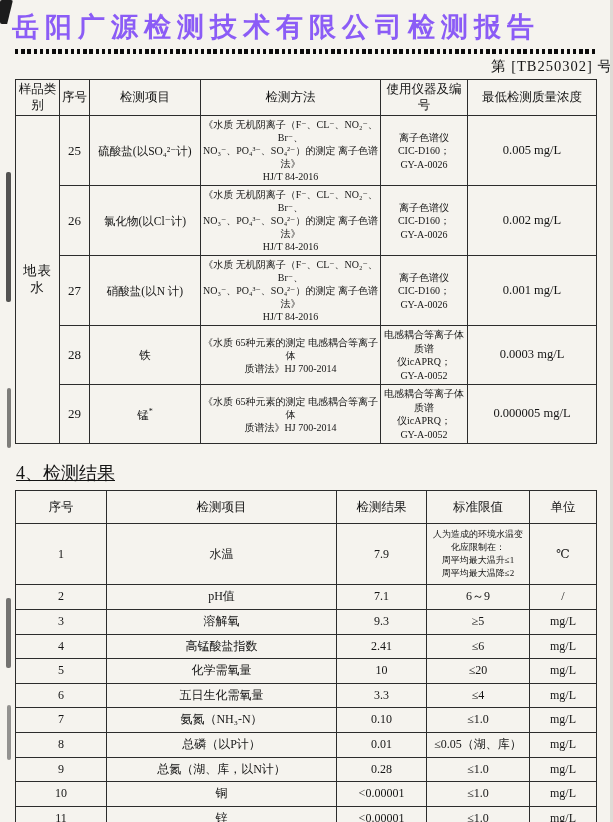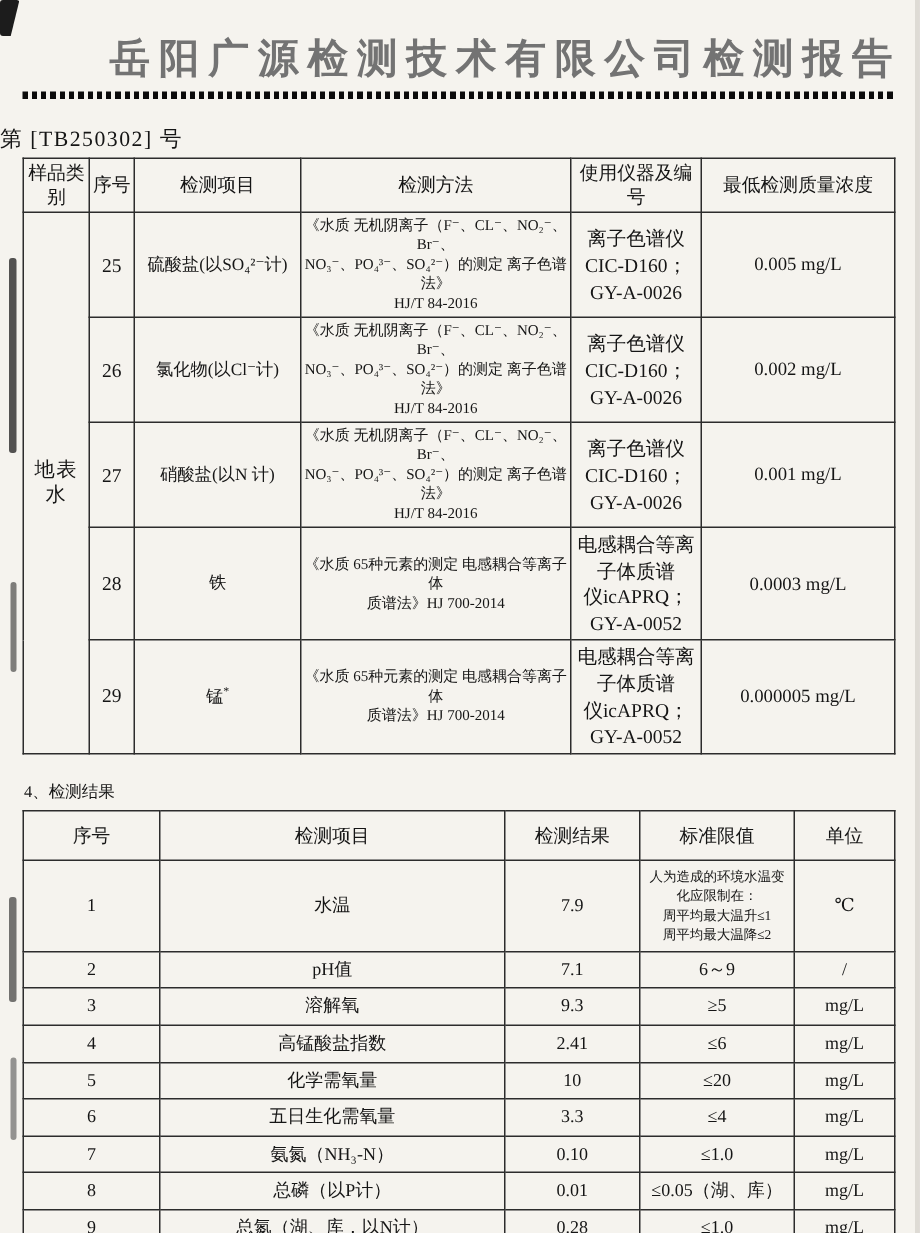--- a/index.html
+++ b/index.html
@@ -11,46 +11,46 @@
   
   .artifact{position:absolute;background:#1c1c1c;border-radius:2px;}
   .a-corner{left:0;top:0;width:13px;height:24px;clip-path:polygon(0 0,100% 0,55% 100%,0 100%);}
   .a-edge1{left:6px;top:172px;width:5px;height:130px;opacity:.75;}
   .a-edge2{left:7px;top:388px;width:4px;height:60px;opacity:.55;}
   .a-edge3{left:6px;top:598px;width:5px;height:70px;opacity:.6;}
   .a-edge4{left:7px;top:705px;width:4px;height:55px;opacity:.45;}
   .page-right-shade{position:absolute;right:0;top:0;width:3px;height:100%;background:#dedbd5;}
 
   .title{
-    margin:20px 12px 0;text-align:right;
+    margin:8px 12px 0;text-align:left;
     font-family:"Liberation Sans","DejaVu Sans",sans-serif;
-    font-weight:bold;font-size:27px;line-height:38px;letter-spacing:6px;color:#737373;
+    font-weight:bold;font-size:27px;line-height:38px;letter-spacing:6px;color:#8b5cf6;
   }
   .dotline{margin:3px 15px 0;height:5px;
     background:repeating-linear-gradient(90deg,#0b0b0b 0 3.5px,transparent 3.5px 6.2px);}
-  .report-no{text-align:left;font-size:14.5px;margin:17px 0 3px;letter-spacing:1px;}
+  .report-no{text-align:right;font-size:14.5px;margin:3px 0 3px;letter-spacing:1px;}
 
   table{border-collapse:collapse;table-layout:fixed;width:582px;margin:0 0 0 15px;}
   td{border:1px solid #2c2c2c;text-align:center;vertical-align:middle;padding:2px;}
 
   
   .t1 td{font-size:12px;line-height:1.25;}
   .t1 .head td{height:24px;font-size:12.5px;}
   .t1 .r-big{height:40px;}
   .t1 .r-sm{height:38px;}
   .t1 .no-cell{font-size:13px;}
   .t1 .item-cell{font-size:11.5px;}
   .t1 .method-cell{font-size:10px;line-height:1.3;}
-  .t1 .instr-cell{font-size:13px;line-height:1.35;}
+  .t1 .instr-cell{font-size:10px;line-height:1.35;}
   .t1 .limit-cell1{font-size:12.5px;}
   .t1 .cat-cell{font-size:13.5px;letter-spacing:1px;}
   .pre{white-space:pre-line;}
   sup{font-size:8px;}
 
-  .section-heading{margin:17px 0 5px 16px;font-size:11px;}
+  .section-heading{margin:17px 0 5px 16px;font-size:18px;text-decoration:underline;}
 
   
   .t2 td{font-size:12px;line-height:1.3;padding:4px 2px;}
   .t2 .ref-row td{height:26px;font-size:13px;}
   .t2 .head td{height:24px;font-size:12.5px;}
   .t2 .num{font-size:12px;}
   .t2 tbody tr:first-of-type .limit-cell{font-size:9px;line-height:1.45;}
 </style>
 </head>
 <body>

